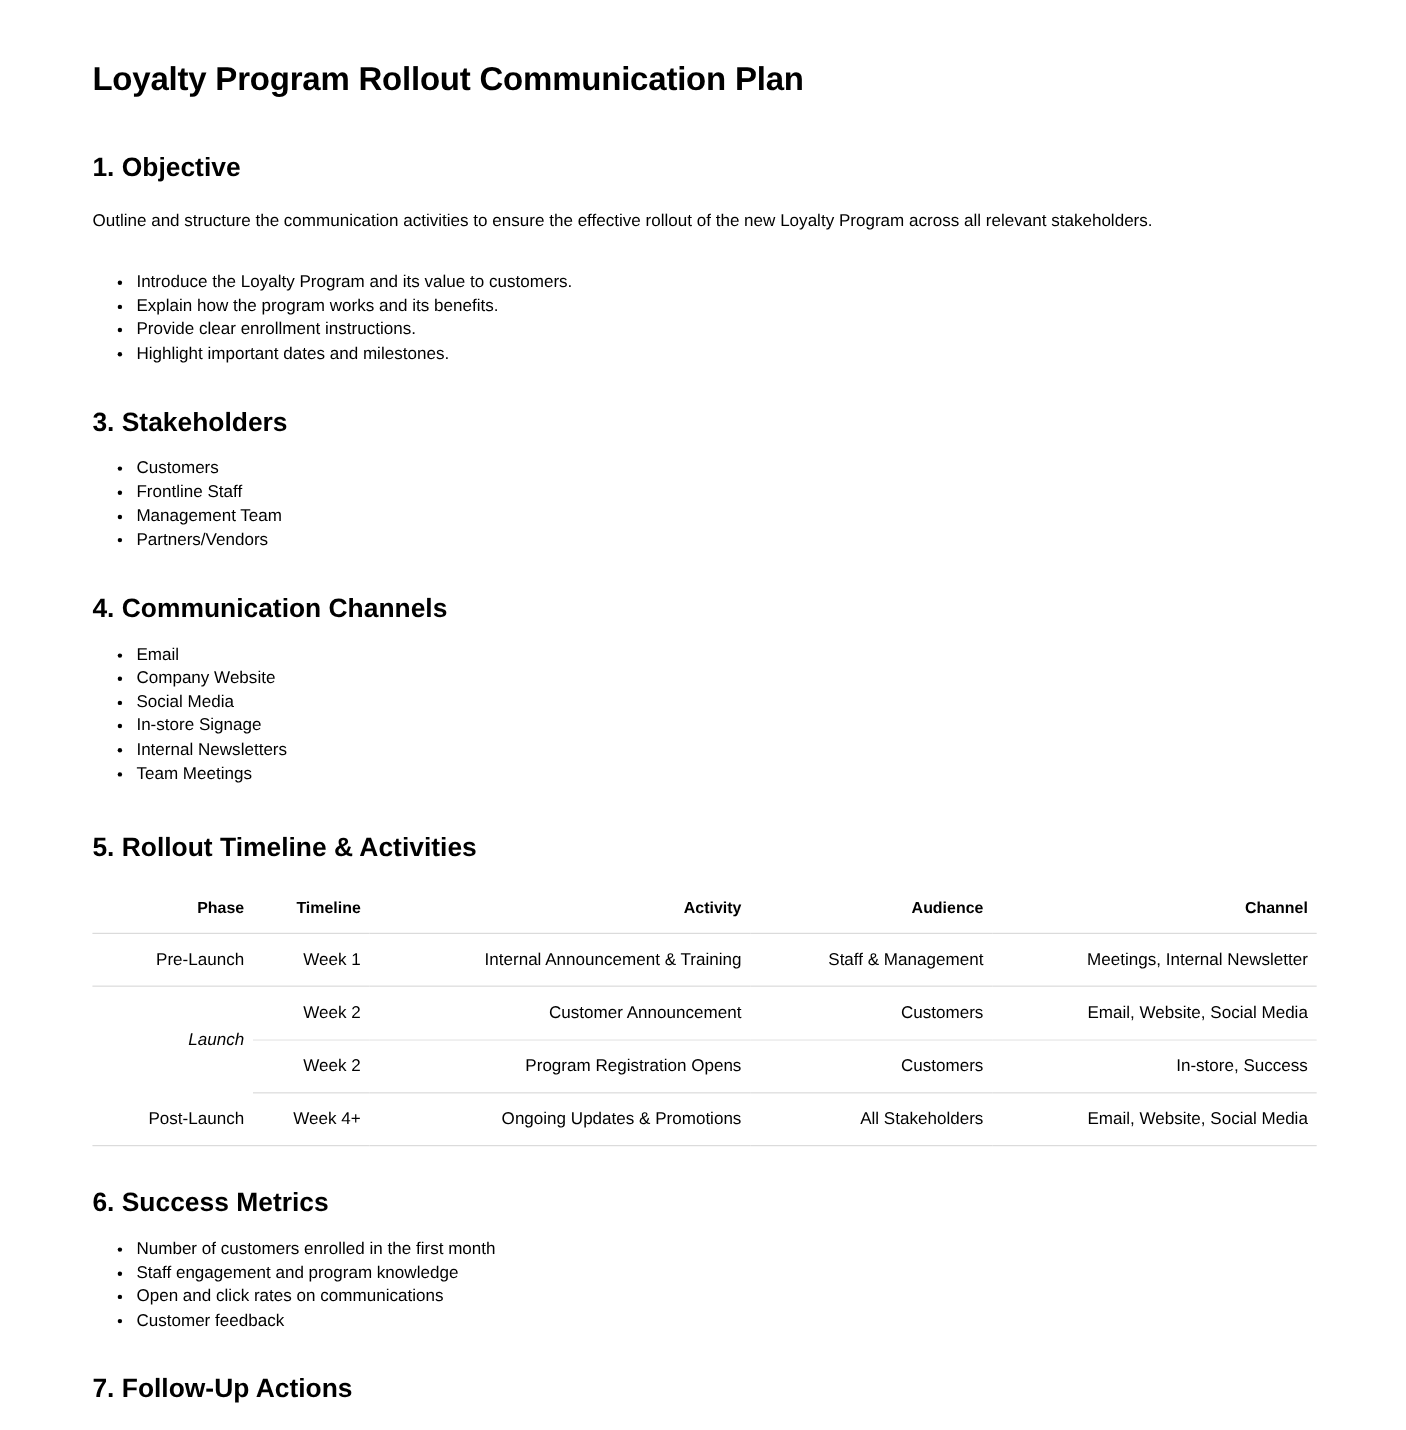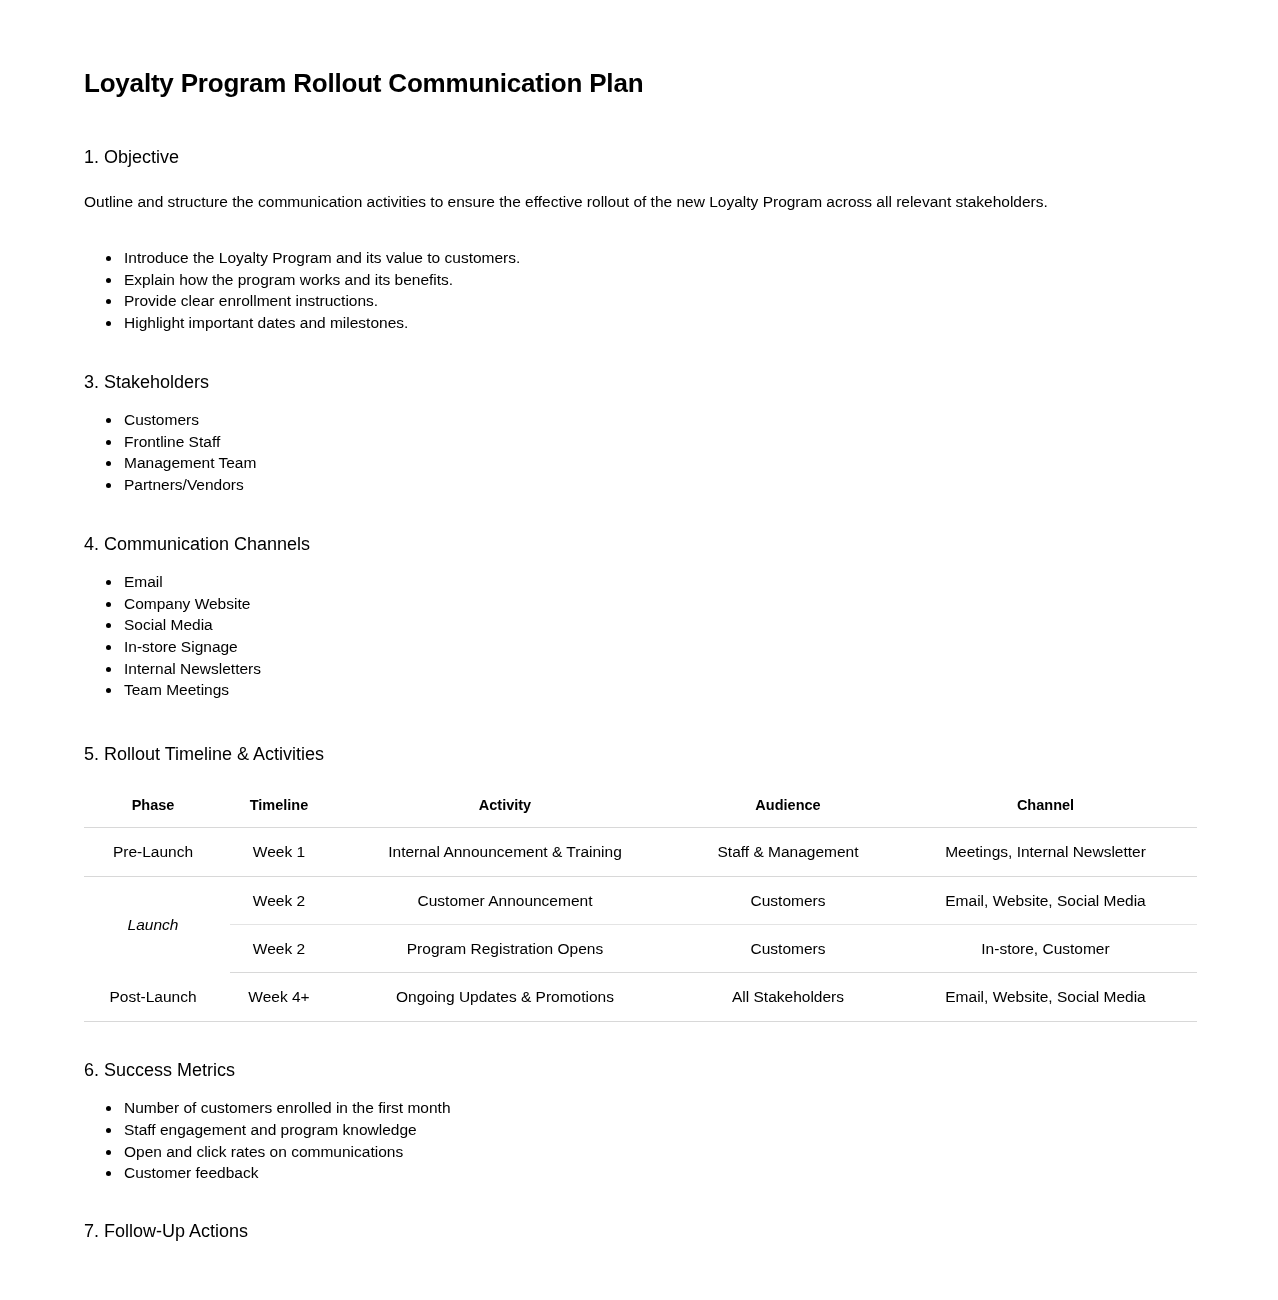--- a/index.html
+++ b/index.html
@@ -14,29 +14,29 @@
     color: #000000;
     -webkit-font-smoothing: antialiased;
   }
   .page {
     box-sizing: border-box;
     width: 1278px;
     min-height: 1300px;
     padding: 55px 84px 40px 84px;
   }
   h1.doc-title {
-    font-size: 26px;
+    font-size: 30px;
     font-weight: bold;
     line-height: 1.2;
-    margin: 13px 0 0 0;
+    margin: 0 0 0 0;
     letter-spacing: -0.2px;
   }
   h2.section-heading {
-    font-size: 18px;
-    font-weight: normal;
+    font-size: 24px;
+    font-weight: bold;
     line-height: 1.2;
     margin: 0;
   }
   .sec-objective { margin-top: 48px; }
   .sec-body-text {
     font-size: 15.5px;
     line-height: 1.45;
     margin-top: 22px;
   }
   .sec-key-messages { margin-top: 36px; }
@@ -60,29 +60,29 @@
 
   table.rollout {
     border-collapse: collapse;
     width: 1113px;
     margin-top: 32px;
     table-layout: fixed;
   }
   table.rollout th {
     font-size: 14.5px;
     font-weight: bold;
-    text-align: center;
+    text-align: right;
     padding: 0 8px 14px 0;
     vertical-align: bottom;
     border-bottom: 1px solid #d8d8d8;
   }
   table.rollout td {
     font-size: 15.5px;
     font-weight: normal;
-    text-align: center;
+    text-align: right;
     padding: 14px 8px 14px 0;
     vertical-align: middle;
     border-bottom: 1px solid #d8d8d8;
     line-height: 1.25;
   }
   table.rollout td.phase-merged {
     border-bottom: 1px solid #d8d8d8;
   }
   table.rollout tr.launch-first td.cell-body {
     border-bottom: 1px solid #e4e4e4;
@@ -172,21 +172,21 @@
           <td class="phase-merged" rowspan="2">Launch</td>
           <td class="cell-body">Week 2</td>
           <td class="cell-body">Customer Announcement</td>
           <td class="cell-body">Customers</td>
           <td class="cell-body">Email, Website, Social Media</td>
         </tr>
         <tr>
           <td class="cell-body">Week 2</td>
           <td class="cell-body">Program Registration Opens</td>
           <td class="cell-body">Customers</td>
-          <td class="cell-body">In-store, Customer</td>
+          <td class="cell-body">In-store, Success</td>
         </tr>
         <tr>
           <td class="cell-body">Post-Launch</td>
           <td class="cell-body">Week 4+</td>
           <td class="cell-body">Ongoing Updates &amp; Promotions</td>
           <td class="cell-body">All Stakeholders</td>
           <td class="cell-body">Email, Website, Social Media</td>
         </tr>
       </tbody>
     </table>

